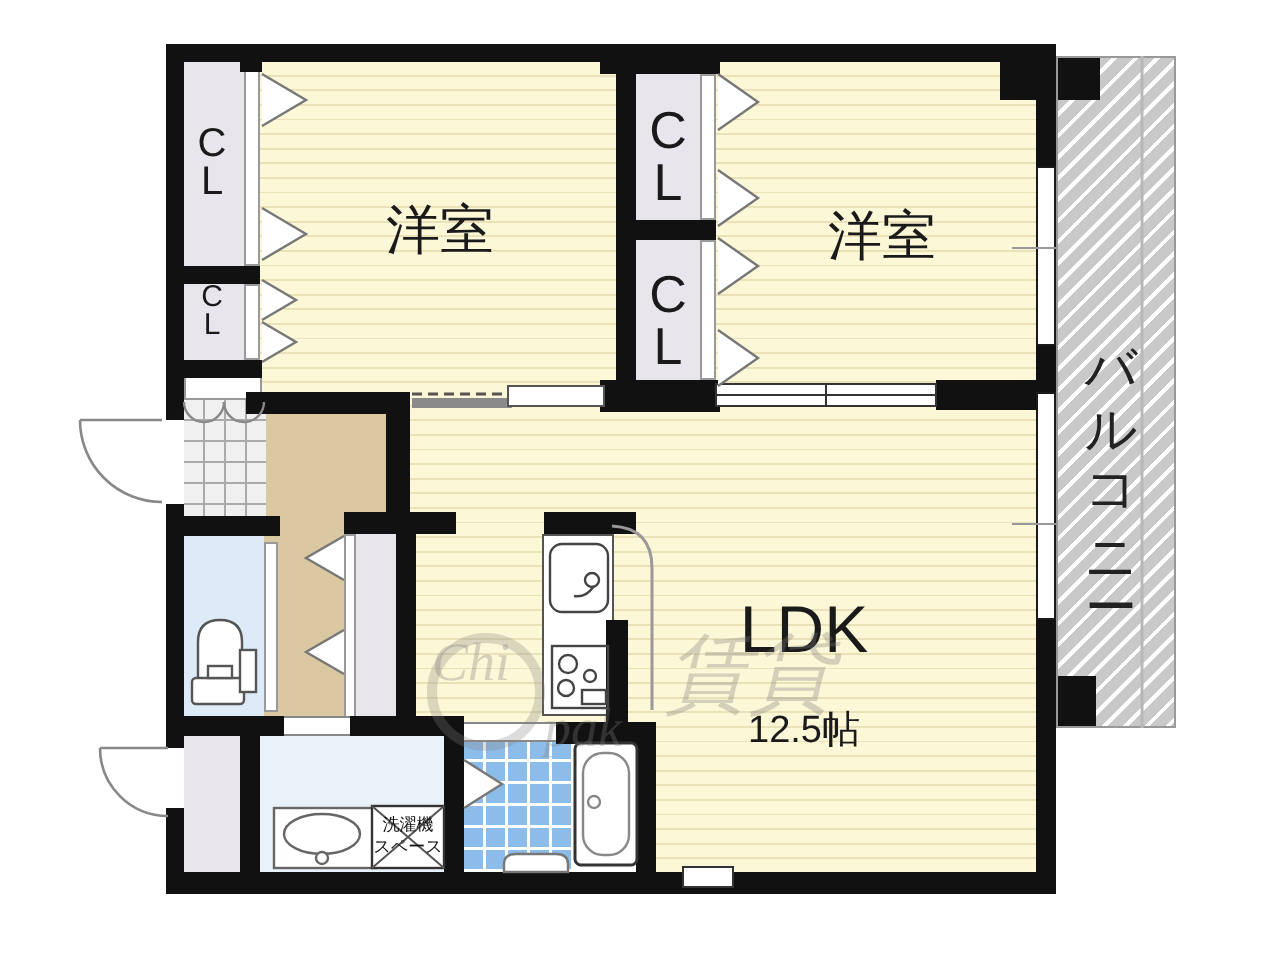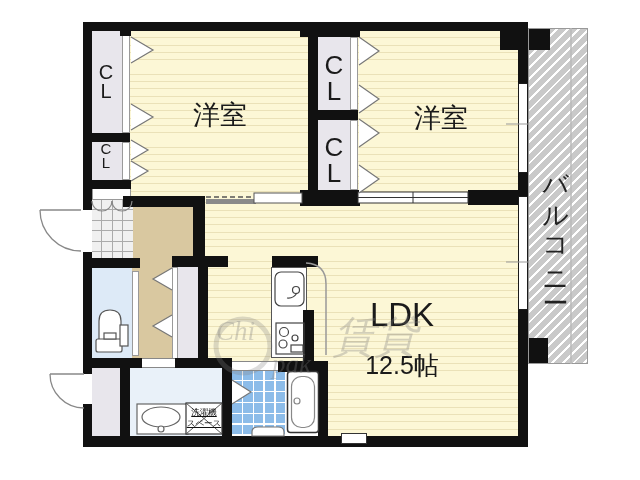--- a/index.html
+++ b/index.html
@@ -197,31 +197,31 @@
   </svg>
 
   <div class="label" style="left:140px;top:81px;width:160px;">
     <div style="font-size:27px;line-height:32px;">洋室</div>
   </div>
   <div class="label" style="left:361px;top:84px;width:160px;">
     <div style="font-size:27px;line-height:32px;">洋室</div>
   </div>
   <div class="label" style="left:322px;top:279px;width:160px;">
     <div style="font-size:33px;line-height:35px;">LDK</div>
-    <div style="font-size:25px;line-height:31px;">12.5帖</div>
+    <div style="font-size:19px;line-height:31px;">12.5帖</div>
   </div>
   <div class="label" style="left:539px;top:124px;height:200px;writing-mode:vertical-rl;font-size:26px;letter-spacing:4px;color:#222;">バルコニー</div>
   <div class="label" style="left:91px;top:63px;width:30px;font-size:20px;line-height:19px;">C
 L</div>
   <div class="label" style="left:91px;top:142px;width:30px;font-size:15px;line-height:14px;">C
 L</div>
   <div class="label" style="left:318px;top:52px;width:32px;font-size:26px;line-height:26px;">C
 L</div>
   <div class="label" style="left:318px;top:134px;width:32px;font-size:26px;line-height:26px;">C
 L</div>
-  <div class="label" style="left:186px;top:407px;width:36px;font-size:8.5px;line-height:11px;color:#111;text-decoration:underline;">洗濯機
+  <div class="label" style="left:186px;top:407px;width:36px;font-size:8.5px;line-height:11px;color:#111;">洗濯機
 スペース</div>
 
   <div class="wm" style="left:216px;top:316px;font-size:27px;font-style:italic;">Chi</div>
   <div class="wm" style="left:333px;top:309px;font-size:42px;font-style:italic;">賃貸</div>
   <div class="wm" style="left:272px;top:349px;font-size:27px;font-style:italic;">pak</div>
 
 </div>
 
 </body></html>

